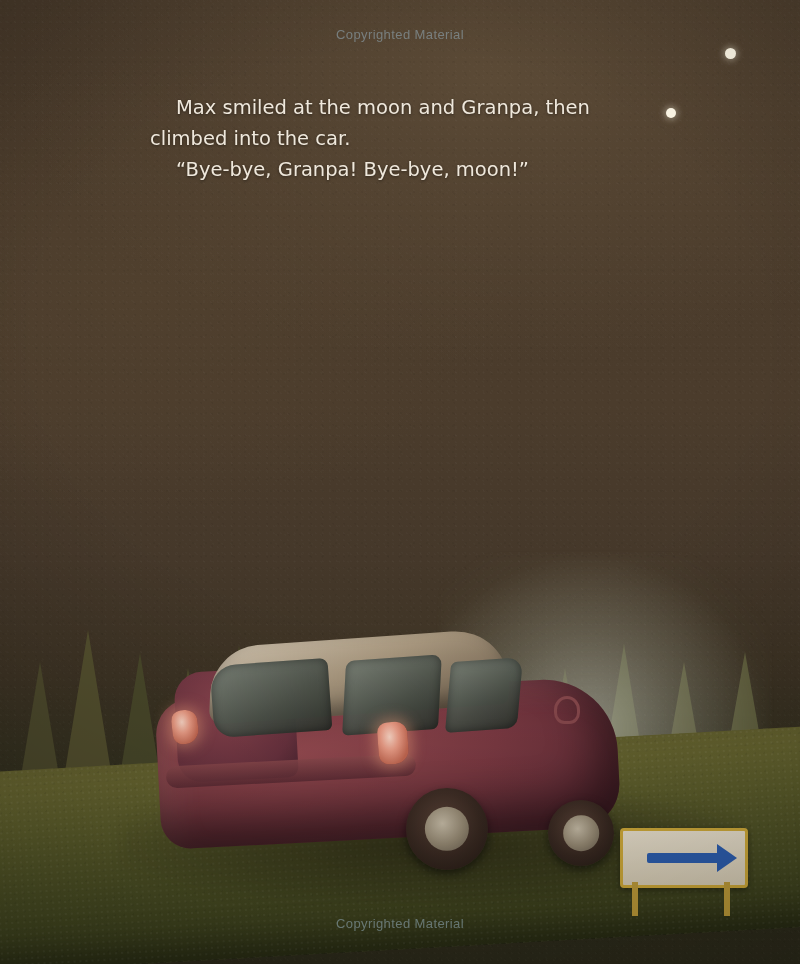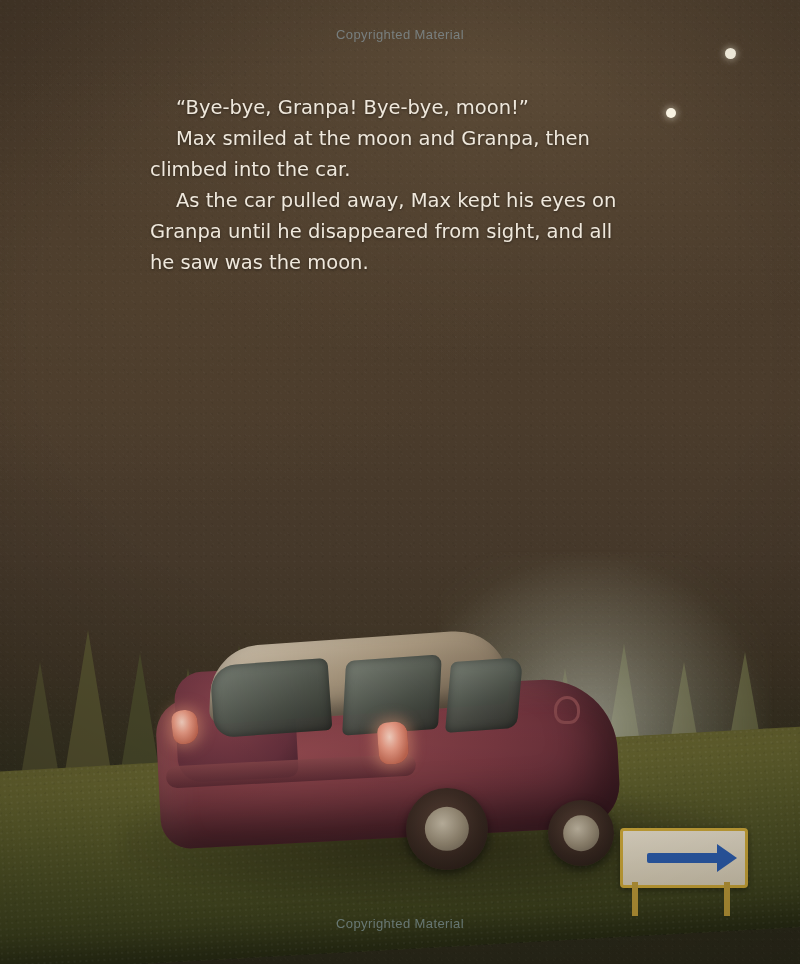--- a/index.html
+++ b/index.html
@@ -332,21 +332,20 @@
     <div class="sign-board">
       <div class="arrow"></div>
     </div>
     <div class="sign-post"></div>
     <div class="sign-post2"></div>
   </div>
 
   <div class="vignette"></div>
 
   <div class="story">
+    <p class="indent">Max smiled at the moon and Granpa, then climbed into the car.</p>
     <p class="indent">“Bye-bye, Granpa! Bye-bye, moon!”</p>
-    <p class="indent">Max smiled at the moon and Granpa, then climbed into the car.</p>
-    <p class="indent">As the car pulled away, Max kept his eyes on Granpa until he disappeared from sight, and all he saw was the moon.</p>
   </div>
 
   <div class="watermark top">Copyrighted Material</div>
   <div class="watermark bottom">Copyrighted Material</div>
 
 </div>
 
 </body></html>

